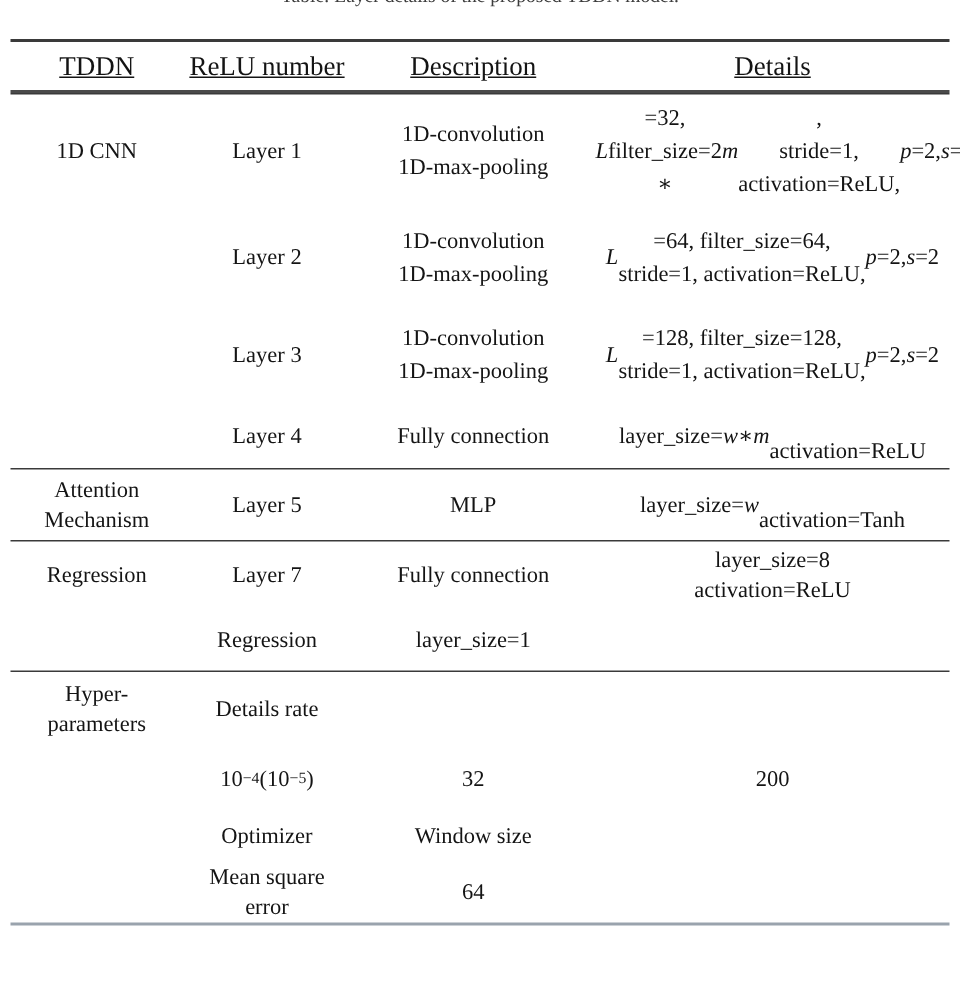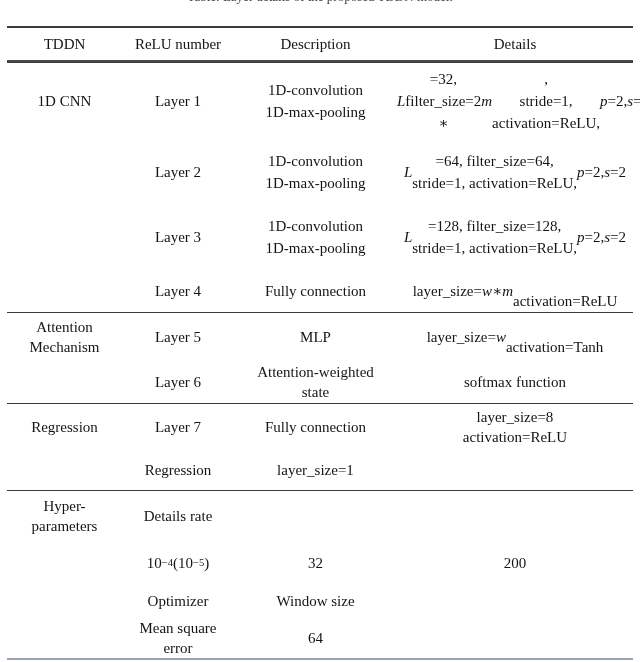--- a/index.html
+++ b/index.html
@@ -31,21 +31,21 @@
   }
   .row{
     display:grid;
     grid-template-columns:115px 112px 163px 1fr;
   }
   .cell{
     display:flex;align-items:center;justify-content:center;
     text-align:center;font-size:15px;line-height:20px;
   }
   .hdr{height:34px;border-bottom:2px solid var(--rule-header);}
-  .hdr .cell{font-size:15px;}
+  .hdr .cell{font-size:18px;text-decoration:underline;}
   .sec{border-top:1.5px solid var(--rule);}
   .sec:first-of-type{border-top:none;}
   .h76{height:76px}.h65{height:65px}.h43{height:43px}
   .h47{height:47px}.h46{height:46px}.h40{height:40px}
   .h49{height:49px}.h45{height:45px}.h32{height:32px}.h41{height:41px}
   .h76 .cell,.h65 .cell{line-height:22px;}
   .cell i{font-style:italic;}
   .cell sup{font-size:70%;line-height:0;}
 </style>
 </head>
@@ -91,26 +91,20 @@
     </div>
   </div>
 
   <div class="sec">
     <div class="row h47">
       <div class="cell">Attention<br>Mechanism</div>
       <div class="cell">Layer 5</div>
       <div class="cell">MLP</div>
       <div class="cell">layer_size=<i>w</i><br>activation=Tanh</div>
     </div>
-    <div class="row h43">
-      <div class="cell"></div>
-      <div class="cell">Layer 6</div>
-      <div class="cell">Attention-weighted<br>state</div>
-      <div class="cell">softmax function</div>
-    </div>
   </div>
 
   <div class="sec">
     <div class="row h46">
       <div class="cell">Regression</div>
       <div class="cell">Layer 7</div>
       <div class="cell">Fully connection</div>
       <div class="cell">layer_size=8<br>activation=ReLU</div>
     </div>
     <div class="row h40">

